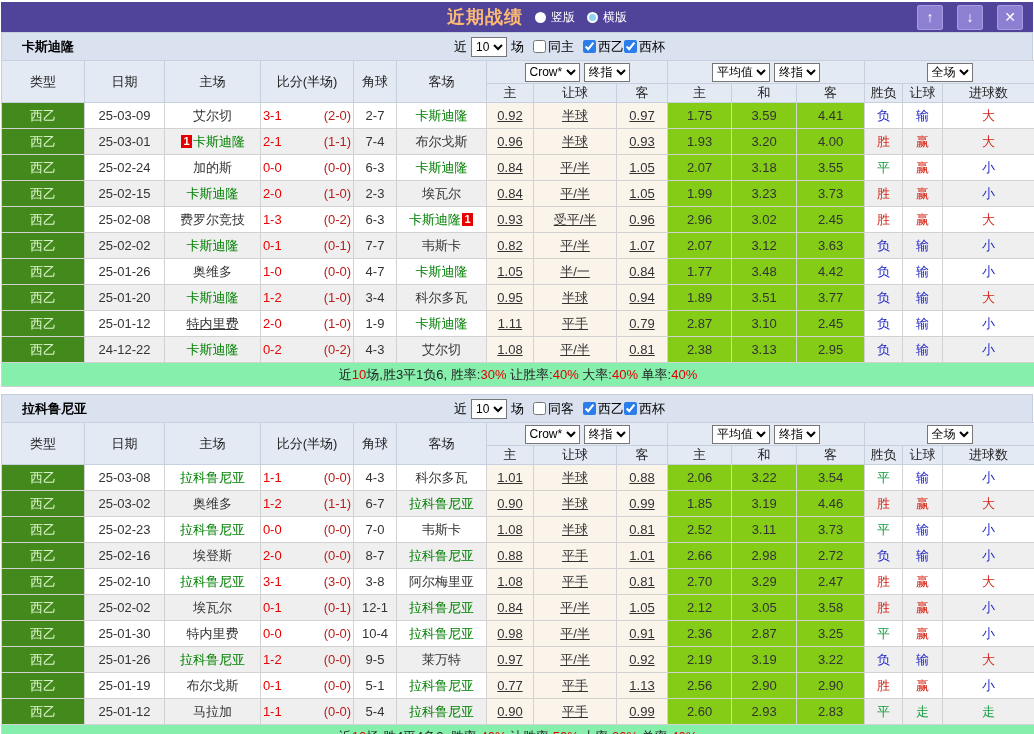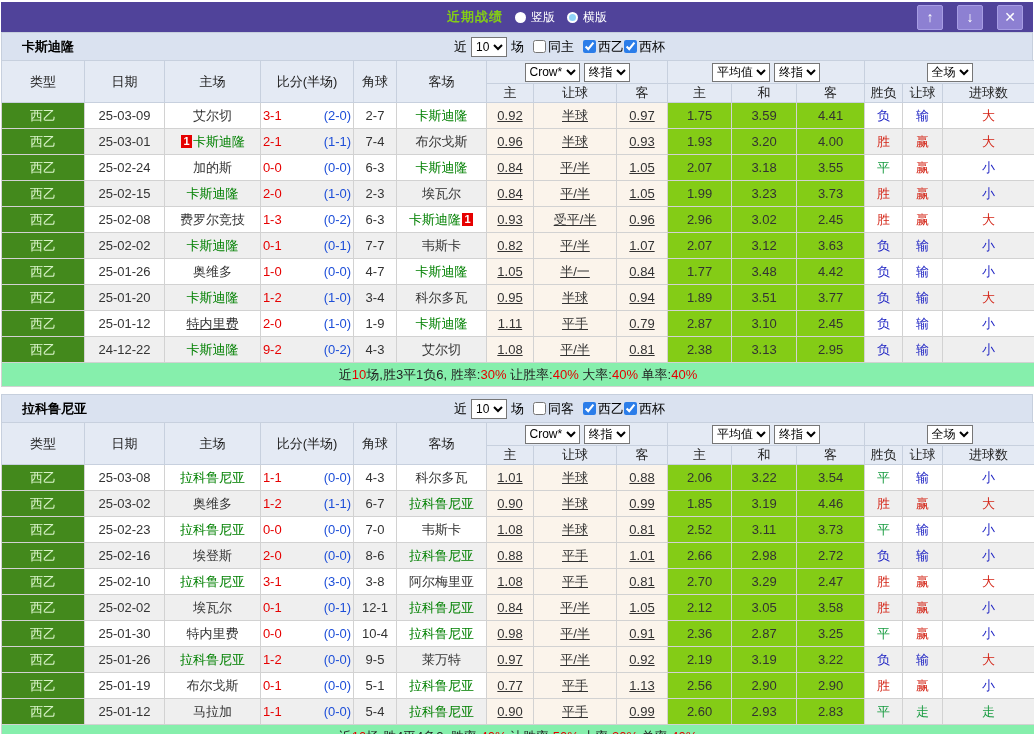--- a/index.html
+++ b/index.html
@@ -2,21 +2,21 @@
 <html><head>
 <meta charset="utf-8">
 <style>
   html,body { margin:0; padding:0; background:#fff; }
   body { width:1034px; font-family:"Liberation Sans","DejaVu Sans",sans-serif; -webkit-font-smoothing:antialiased; }
 
   
   .titlebar { position:relative; height:30px; background:#50439a; margin:2px 1px 0 1px;
               display:flex; align-items:center; }
   .title-group { position:absolute; left:446px; display:flex; align-items:center; gap:12px; }
-  .title { color:#84cc16; font-weight:bold; font-size:13px; letter-spacing:1px; }
+  .title { color:#fdba74; font-weight:bold; font-size:18px; letter-spacing:1px; }
   .radio-item { display:flex; align-items:center; gap:5px; color:#fff; font-size:12px; cursor:pointer; }
   .radio-dot { width:11px; height:11px; border-radius:50%; background:#fff; display:inline-block; }
   .radio-ring { width:7px; height:7px; border-radius:50%; border:2.5px solid #fff; background:#8fd4f8; display:inline-block; }
   .win-buttons { position:absolute; right:10px; display:flex; gap:14px; }
   .win-btn { width:24px; height:23px; background:#8d80d2; border:1px solid #a79de4; border-radius:2px;
              color:#fff; font-weight:bold; font-size:14px; display:flex; align-items:center; justify-content:center;
              cursor:pointer; }
 
   
   .section { margin:0 1px; }
@@ -37,21 +37,21 @@
   tr.hdr-sub th { height:16px; }
   thead select { height:19px; font-size:12px; margin:0 2px; background:#fff; border:1px solid #767676; }
   tbody td { height:25px; font-size:13px; color:#333; }
   tbody tr:nth-child(even) .c-plain, tbody tr:nth-child(even) .c-res { background:#efefef; }
   .c-odds { background:#fbf4eb;text-decoration:underline; }
   .c-avg  { background:#84cc16; }
   .c-type { background:#43891c; }
   .c-type span { color:#d8f3c8; }
   tfoot td { height:23px; background:#86efac; font-size:13px; }
   .score-full { color:#e60000; }
-  .score-half { color:#1d4ed8;margin-left:42px; }
+  .score-half { color:#b91c1c;margin-left:42px; }
   .t-green { color:#008000; }
   .u { text-decoration:underline; }
   .badge { display:inline-block; background:#e60000; color:#fff; width:11px; height:13px; line-height:13px;
            font-size:11px; font-weight:bold; margin:0 1px; vertical-align:1px; }
   .r-red   { color:#d42517; }
   .r-blue  { color:#2126c4; }
   .r-green { color:#169b3f; }
   .s-dark { color:#222; }
   .s-red  { color:#e60000; }
 </style>
@@ -286,21 +286,21 @@
             <td class="c-avg">3.10</td>
             <td class="c-avg">2.45</td>
             <td class="c-res"><span class="r-blue">负</span></td>
             <td class="c-res"><span class="r-blue">输</span></td>
             <td class="c-res"><span class="r-blue">小</span></td>
           </tr>
           <tr>
             <td class="c-type"><span>西乙</span></td>
             <td class="c-plain">24-12-22</td>
             <td class="c-plain"><span class="t-green">卡斯迪隆</span></td>
-            <td class="c-plain"><span class="score-full">9-2</span><span class="score-half">(0-2)</span></td>
+            <td class="c-plain"><span class="score-full">0-2</span><span class="score-half">(0-2)</span></td>
             <td class="c-plain">4-3</td>
             <td class="c-plain"><span>艾尔切</span></td>
             <td class="c-odds">1.08</td>
             <td class="c-odds">平/半</td>
             <td class="c-odds">0.81</td>
             <td class="c-avg">2.38</td>
             <td class="c-avg">3.13</td>
             <td class="c-avg">2.95</td>
             <td class="c-res"><span class="r-blue">负</span></td>
             <td class="c-res"><span class="r-blue">输</span></td>
@@ -421,21 +421,21 @@
             <td class="c-avg">3.73</td>
             <td class="c-res"><span class="r-green">平</span></td>
             <td class="c-res"><span class="r-blue">输</span></td>
             <td class="c-res"><span class="r-blue">小</span></td>
           </tr>
           <tr>
             <td class="c-type"><span>西乙</span></td>
             <td class="c-plain">25-02-16</td>
             <td class="c-plain"><span>埃登斯</span></td>
             <td class="c-plain"><span class="score-full">2-0</span><span class="score-half">(0-0)</span></td>
-            <td class="c-plain">8-6</td>
+            <td class="c-plain">8-7</td>
             <td class="c-plain"><span class="t-green">拉科鲁尼亚</span></td>
             <td class="c-odds">0.88</td>
             <td class="c-odds">平手</td>
             <td class="c-odds">1.01</td>
             <td class="c-avg">2.66</td>
             <td class="c-avg">2.98</td>
             <td class="c-avg">2.72</td>
             <td class="c-res"><span class="r-blue">负</span></td>
             <td class="c-res"><span class="r-blue">输</span></td>
             <td class="c-res"><span class="r-blue">小</span></td>

